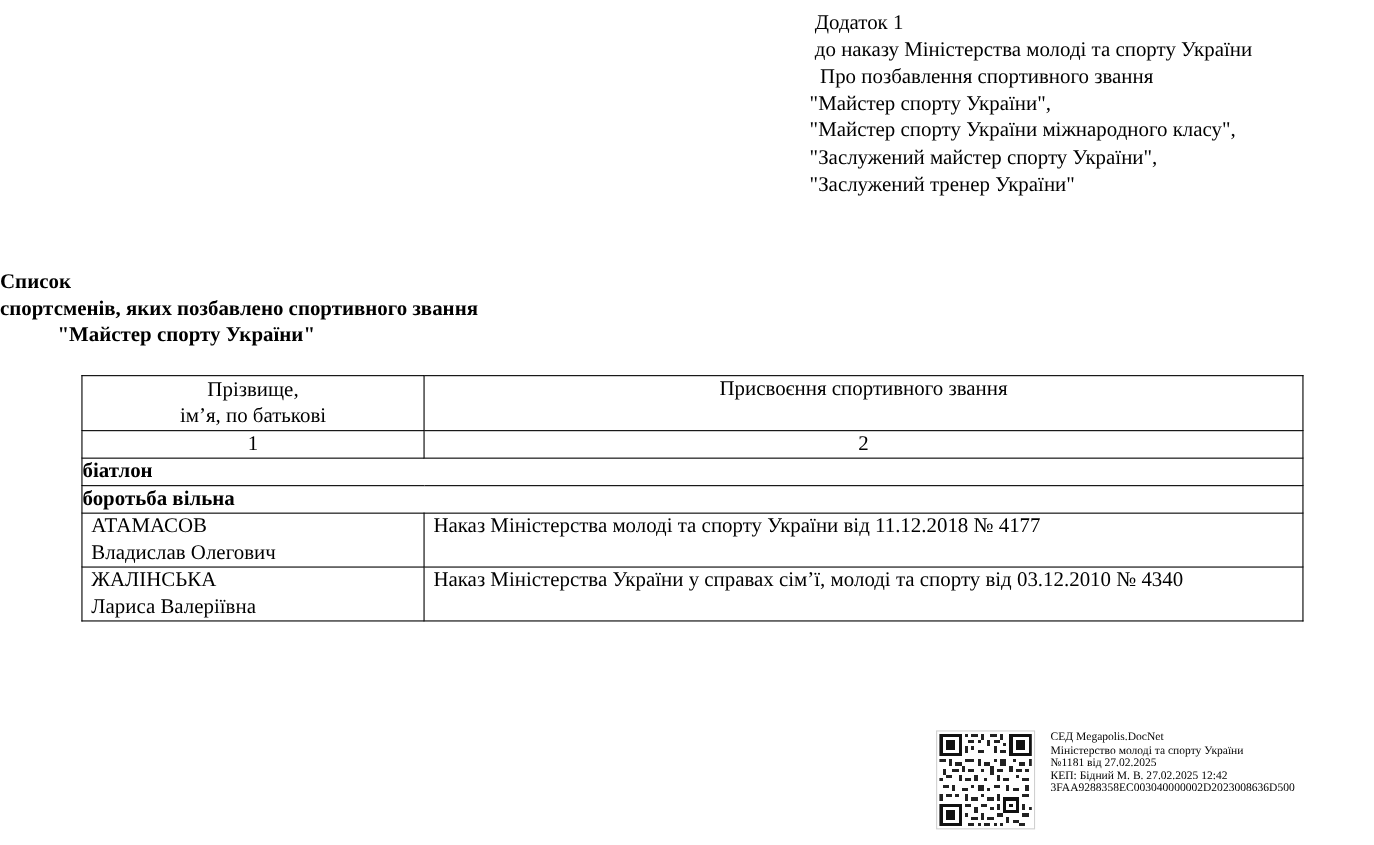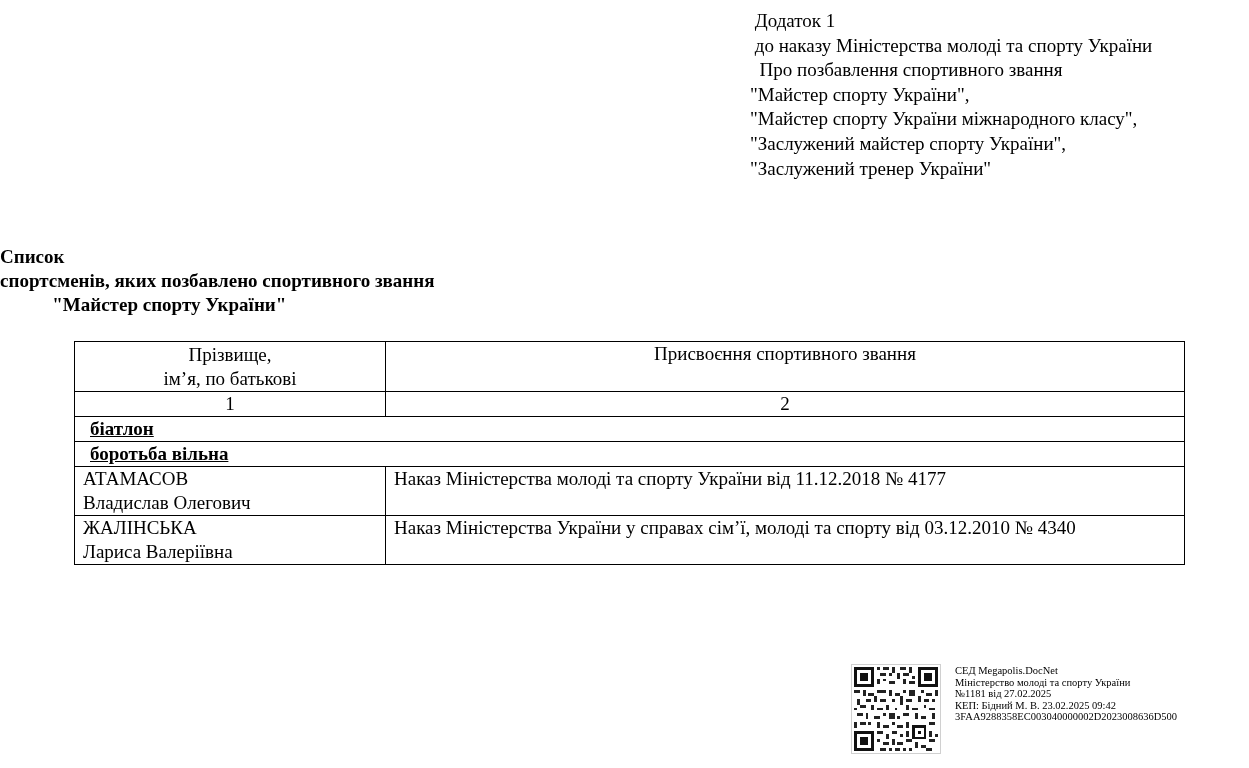--- a/index.html
+++ b/index.html
@@ -12,21 +12,21 @@
     overflow: hidden;
     font-family: "Liberation Serif", "DejaVu Serif", serif;
     color: #000;
   }
   .appendix {
     position: absolute;
     left: 736px; top: 9px;
     font-size: 19px;
     line-height: 24.6px;
   }
-  .appendix div { white-space: pre; margin-left: 14px; }
+  .appendix div { white-space: pre; }
   .title-block {
     position: absolute;
     left: 0; top: 245px;
     width: 1218px;
     text-align: left;
     font-weight: bold;
     font-size: 19px;
     line-height: 24px;
   }
   .title-block div { white-space: pre; }
@@ -40,21 +40,21 @@
   }
   table.list td {
     border: 1px solid #000;
     padding: 0 0 0 8px;
     vertical-align: top;
   }
   td.col1 { width: 302px; }
   tr.hdr td { text-align: center; padding: 0; height: 47px; }
   tr.hdr td.c1 { line-height: 24px; padding-top: 1px; }
   tr.num td { text-align: center; padding: 0; height: 24px; }
-  tr.sport td { font-weight: bold; height: 24px; padding-left: 15px; text-decoration: underline; }
+  tr.sport td { font-weight: bold; height: 24px; padding-left: 0; }
   tr.person td { height: 48px; }
   tr.person td.award { padding-top: 0; }
   .stamp {
     position: absolute;
     left: 851px; top: 664px;
     display: flex;
     align-items: flex-start;
   }
   .qr {
     width: 90px; height: 90px;
@@ -237,16 +237,16 @@
           <rect x="17" y="28" width="1" height="1"></rect>
           <rect x="19" y="28" width="1" height="1"></rect>
           <rect x="25" y="28" width="2" height="1"></rect>
       </g>
     </svg>
   </div>
   <div class="stamp-text">
     <div>СЕД Megapolis.DocNet</div>
     <div>Міністерство молоді та спорту України</div>
     <div>№1181 від 27.02.2025</div>
-    <div>КЕП: Бідний М. В. 23.02.2025 09:42</div>
+    <div>КЕП: Бідний М. В. 27.02.2025 12:42</div>
     <div>3FAA9288358EC003040000002D2023008636D500</div>
   </div>
 </div>
 
 </body></html>

